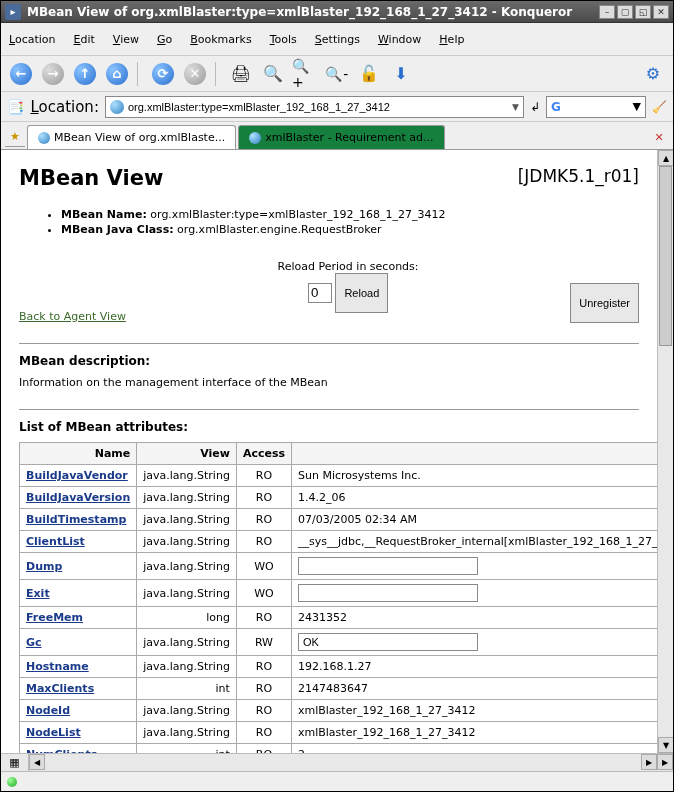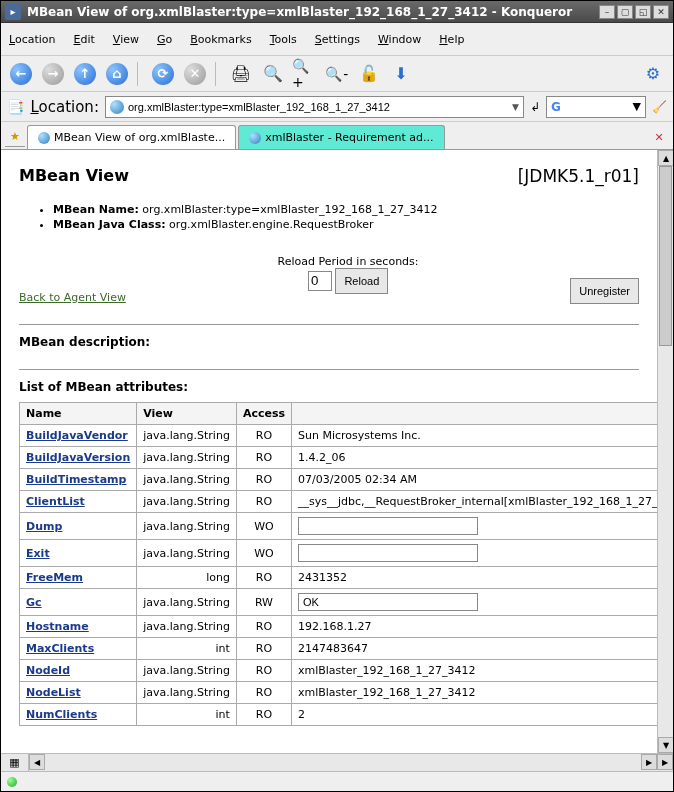--- a/index.html
+++ b/index.html
@@ -124,21 +124,21 @@
   padding: 0 4px;
   gap: 2px;
   border-bottom: 1px solid #999;
 }
 .tab {
   height: 24px;
   padding: 0 10px;
   border: 1px solid #999;
   border-bottom: none;
   border-radius: 3px 3px 0 0;
-  background: #5eead4;
+  background: #15803d;
   display: flex;
   align-items: center;
   gap: 4px;
   font-size: 11px;
   cursor: pointer;
   max-width: 210px;
   white-space: nowrap;
 }
 .tab.active { background: #fff; }
 .tab .globe { width: 12px; height: 12px; border-radius: 50%; background: radial-gradient(circle at 30% 30%, #aee0ff, #3080c0); }
@@ -199,48 +199,48 @@
   display: flex;
   align-items: center;
   padding: 0 6px;
 }
 .statusbar .led {
   width: 10px; height: 10px; border-radius: 50%;
   background: radial-gradient(circle at 30% 30%, #9f9, #2a2);
 }
 
 
-h2.mbhead { font-size: 16px; font-weight: bold; margin-bottom: 18px; }
+h2.mbhead { font-size: 21px; font-weight: bold; margin-bottom: 18px; }
 .topright { float: right; font-size: 17px; }
 ul.props { margin: 0 0 18px 30px; }
-ul.props li { margin: 2px 4px; list-style: disc; font-size: 11px; }
+ul.props li { margin: 2px 12px; list-style: disc; font-size: 11px; }
 ul.props b { font-weight: bold; }
 .agent-link { color: #3a6a2a; text-decoration: underline; cursor: pointer; }
 .reload-block { text-align: center; margin: 6px 0 10px; }
 .reload-block input[type=text] { width: 24px; height: 20px; border: 1px solid #888; padding: 0 2px; }
 .reload-block button, .unreg button {
-  height: 26px; padding: 0 8px;
+  height: 40px; padding: 0 8px;
   background: #e8e8e8; border: 1px solid #888; cursor: pointer;
   font-size: 11px;
 }
 .toprow { display: flex; align-items: flex-end; margin-bottom: 10px; }
 .toprow .left { flex: 0 0 auto; }
 .toprow .center { flex: 1; text-align: center; }
 .toprow .right { flex: 0 0 auto; }
 hr.sep { border: none; border-top: 1px solid #999; margin: 20px 0 10px; }
 h3.sect { font-size: 12px; font-weight: bold; margin-bottom: 8px; }
 p.desc { font-size: 11px; margin-bottom: 4px; }
 table.attrs { width: 100%; border-collapse: collapse; margin-top: 6px; }
 table.attrs th, table.attrs td {
   border: 1px solid #aaa;
   padding: 4px 6px;
   font-size: 11px;
   text-align: left;
 }
-table.attrs th { background: #f4f4f4; font-weight: bold; text-align: left; }
+table.attrs th { background: #f4f4f4; font-weight: bold; text-align: right; }
 table.attrs td.c { text-align: center; }
 table.attrs td.r { text-align: right; }
 table.attrs a { color: #1a3a8a; font-weight: bold; text-decoration: underline; cursor: pointer; }
 table.attrs input.valin { width: 180px; height: 18px; border: 1px solid #888; padding: 0 4px; font-size: 11px; }
 </style>
 </head>
 <body>
 
 <div class="window">
 
@@ -361,20 +361,21 @@
         <div class="left"><a class="agent-link">Back to Agent View</a></div>
         <div class="center reload-block">
           <div>Reload Period in seconds:</div>
           <input type="text" value="0" style="">
           <button>Reload</button>
         </div>
         <div class="right unreg"><button>Unregister</button></div>
       </div>
       <hr class="sep">
       <h3 class="sect">MBean description:</h3>
+      <p class="desc">Information on the management interface of the MBean</p>
       <hr class="sep">
       <h3 class="sect">List of MBean attributes:</h3>
       <table class="attrs">
         <thead>
           <tr>
             <th style="width:130px">Name</th>
             <th style="width:80px">View</th>
             <th style="width:48px">Access</th>
             <th></th>
           </tr>

